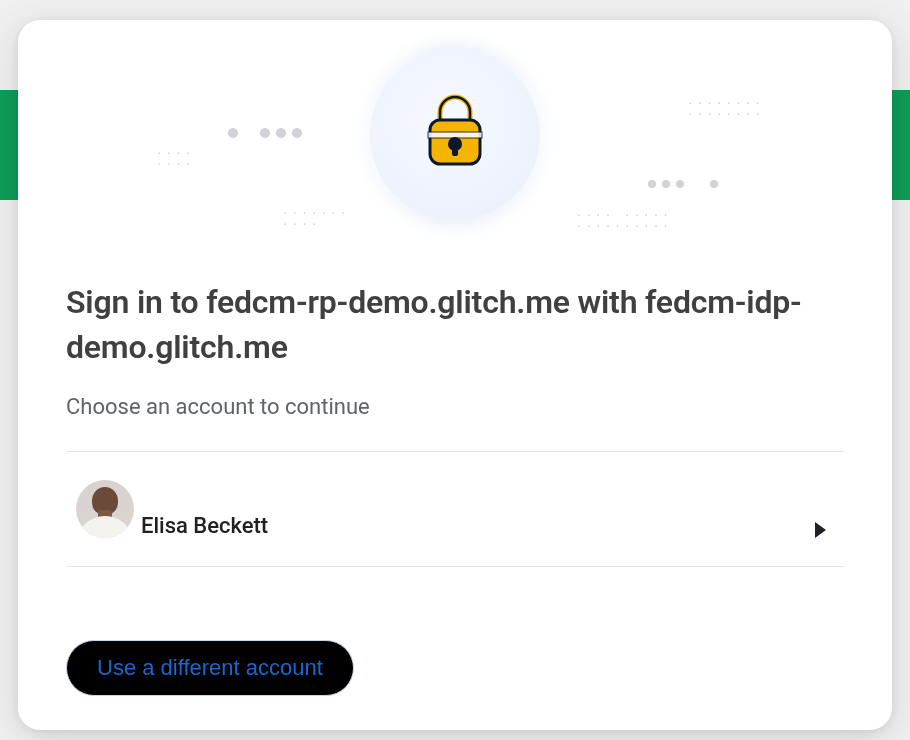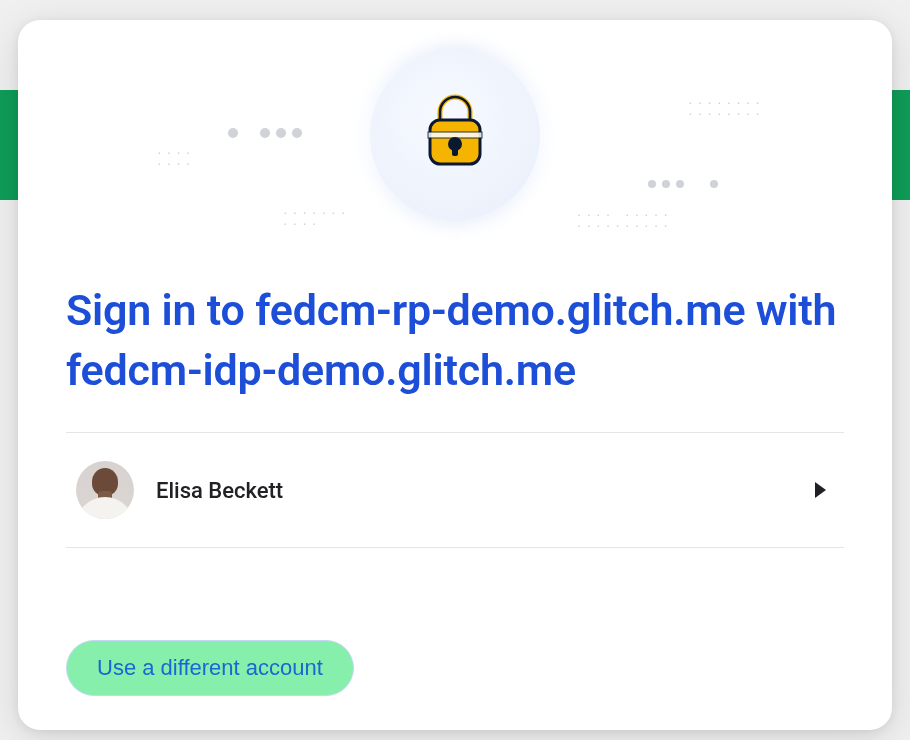--- a/index.html
+++ b/index.html
@@ -90,42 +90,42 @@
       border-radius: 50%;
       background: conic-gradient(from 0deg, #e8eef9, #f7faff, #e8eef9, #f7faff, #e8eef9);
       filter: blur(8px);
       z-index: -1;
     }
     .lock-icon svg {
       width: 70px;
       height: 86px;
     }
     .title {
-      font-size: 43px;
+      font-size: 32px;
       font-weight: 600;
-      color: #1d4ed8;
+      color: #404040;
       line-height: 1.4;
       margin-top: 30px;
       letter-spacing: -0.2px;
     }
     .subtitle {
       font-size: 22px;
       color: #5f6368;
       margin-top: 24px;
     }
     .divider {
       height: 1px;
       background: #e3e5e8;
       margin-top: 32px;
       margin-bottom: 0;
     }
     .account-row {
       display: flex;
-      align-items: center;
-      gap: 22px;
+      align-items: flex-end;
+      gap: 7px;
       padding: 28px 10px 28px 10px;
       cursor: pointer;
       border-bottom: 1px solid #e3e5e8;
     }
     .avatar {
       width: 58px;
       height: 58px;
       border-radius: 50%;
       background: linear-gradient(180deg, #d7d2d0 0%, #dcd6d2 100%);
       position: relative;
@@ -189,21 +189,21 @@
       display: flex;
       justify-content: space-between;
       align-items: center;
       margin-top: auto;
       padding-top: 46px;
     }
     .btn {
       font-size: 22px;
       font-weight: 500;
       border: 1.5px solid #c6d6f5;
-      background: #86efac;
+      background: #000000;
       color: #1967d2;
       padding: 16px 30px;
       border-radius: 999px;
       cursor: pointer;
       line-height: 1;
       text-align: center;
     }
   </style>
 </head>
 <body>
@@ -247,20 +247,21 @@
           <rect x="8" y="42" width="54" height="6" fill="#fff" opacity="0.85" stroke="#0b1930" stroke-width="1"></rect>
           <circle cx="35" cy="54" r="7" fill="#0b1930"></circle>
           <rect x="32" y="56" width="6" height="10" rx="2" fill="#0b1930"></rect>
         </svg>
       </span>
     </div>
   </div>
 
   <h1 class="title">Sign in to fedcm-rp-demo.glitch.me with fedcm-idp-demo.glitch.me</h1>
 
+  <p class="subtitle">Choose an account to continue</p>
 
   <div class="divider"></div>
 
   <div class="account-row">
     <div class="avatar">
       <div class="avatar-head"></div>
       <div class="avatar-neck"></div>
       <div class="avatar-torso"></div>
     </div>
     <div class="account-info">

